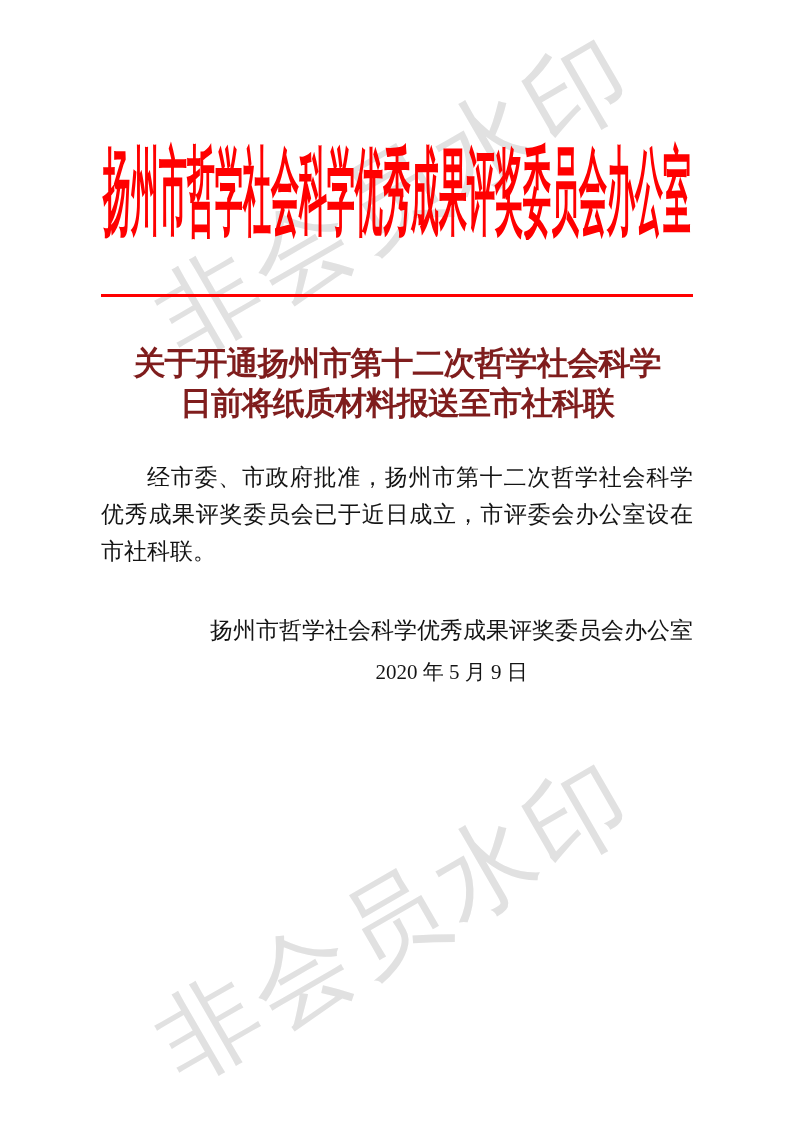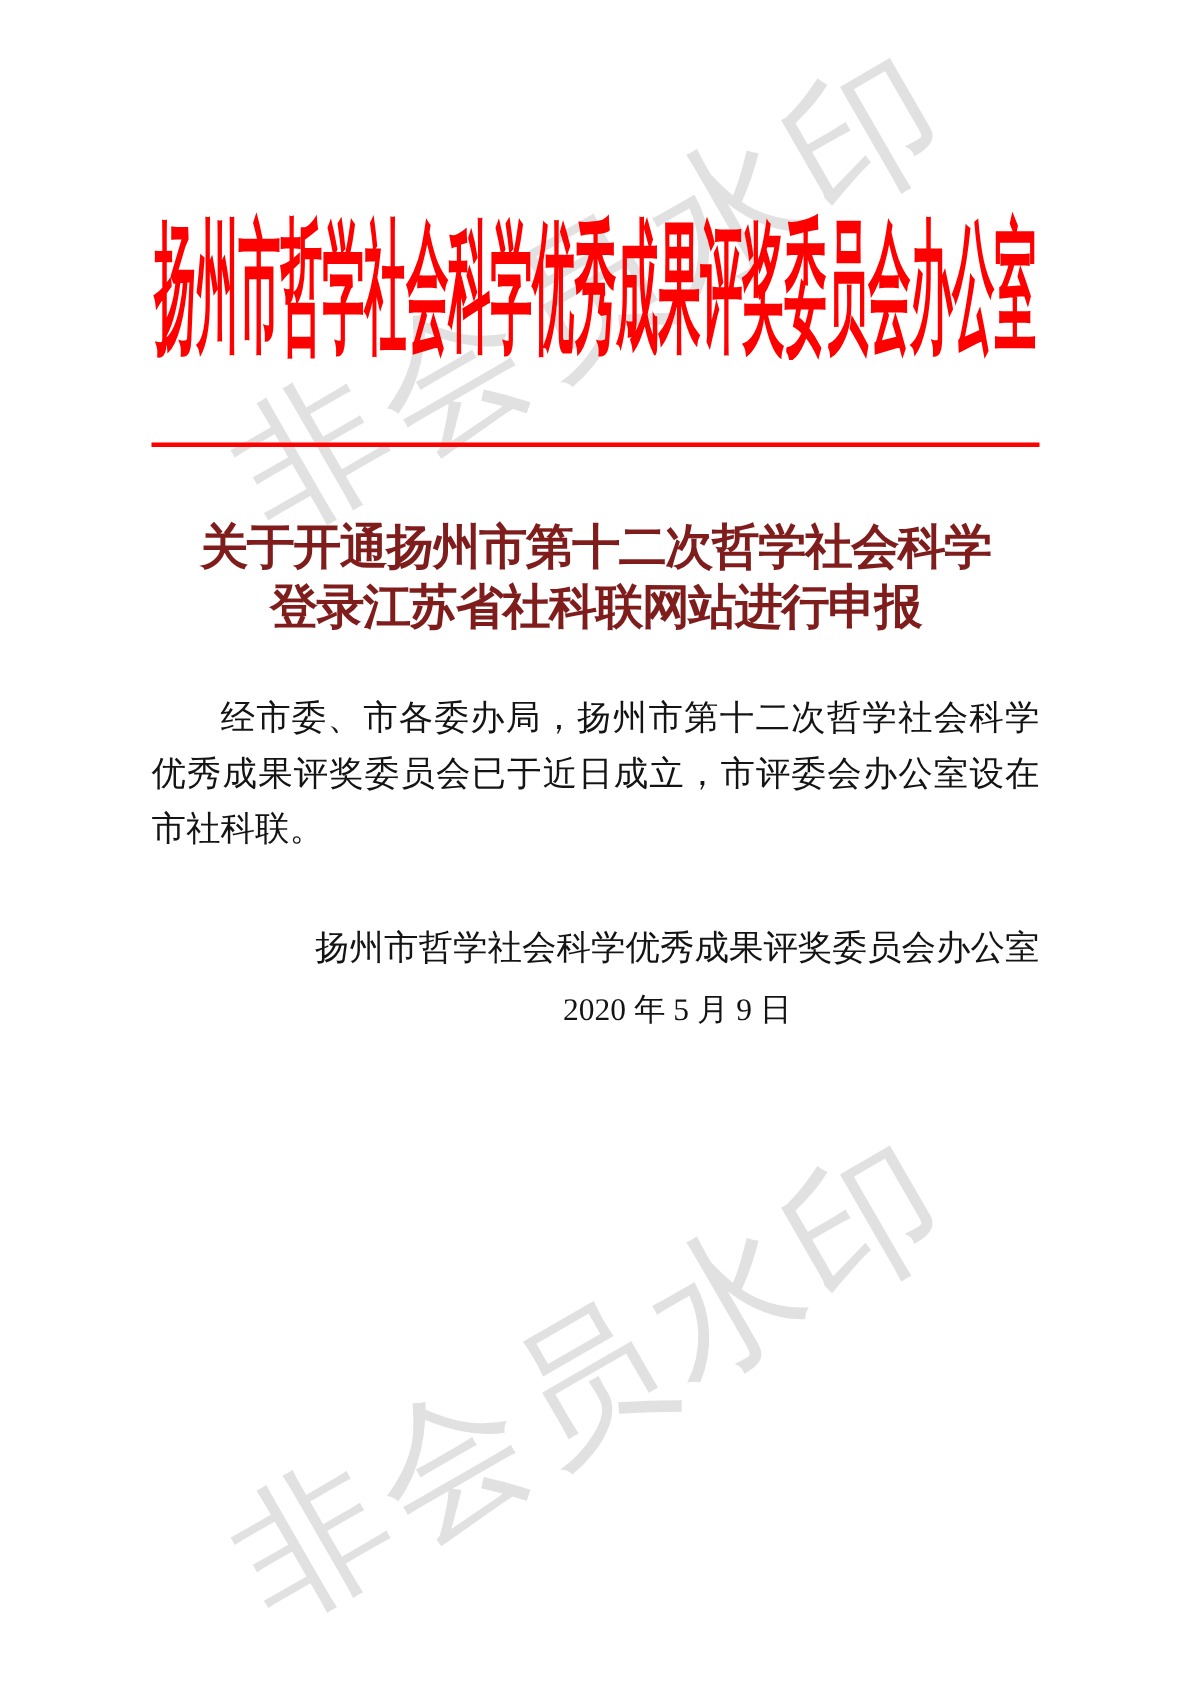--- a/index.html
+++ b/index.html
@@ -108,25 +108,25 @@
   <div class="content">
 
     <svg class="letterhead" viewBox="0 0 593 104">
       <text x="296" y="88" text-anchor="middle" textLength="588" lengthAdjust="spacingAndGlyphs" font-size="95" font-weight="bold" font-family="Liberation Serif, DejaVu Serif, serif" fill="#ff0000">扬州市哲学社会科学优秀成果评奖委员会办公室</text>
     </svg>
 
     <div class="red-line"></div>
 
     <h1 class="title">
       <span class="title-line">关于开通扬州市第十二次哲学社会科学</span>
-      <span class="title-line">登录江苏省社科联网站进行申报</span>
+      <span class="title-line">日前将纸质材料报送至市社科联</span>
     </h1>
 
     <div class="body">
-      <p class="indent">经市委、市各委办局，扬州市第十二次哲学社会科学优秀成果评奖委员会已于近日成立，市评委会办公室设在市社科联。</p>
+      <p class="indent">经市委、市政府批准，扬州市第十二次哲学社会科学优秀成果评奖委员会已于近日成立，市评委会办公室设在市社科联。</p>
     </div>
 
     <div class="sign-block">
       <div class="sign-inner">
         <div class="sign-name">扬州市哲学社会科学优秀成果评奖委员会办公室</div>
         <div class="sign-date">2020 年 5 月 9 日</div>
       </div>
     </div>
 
   </div>

